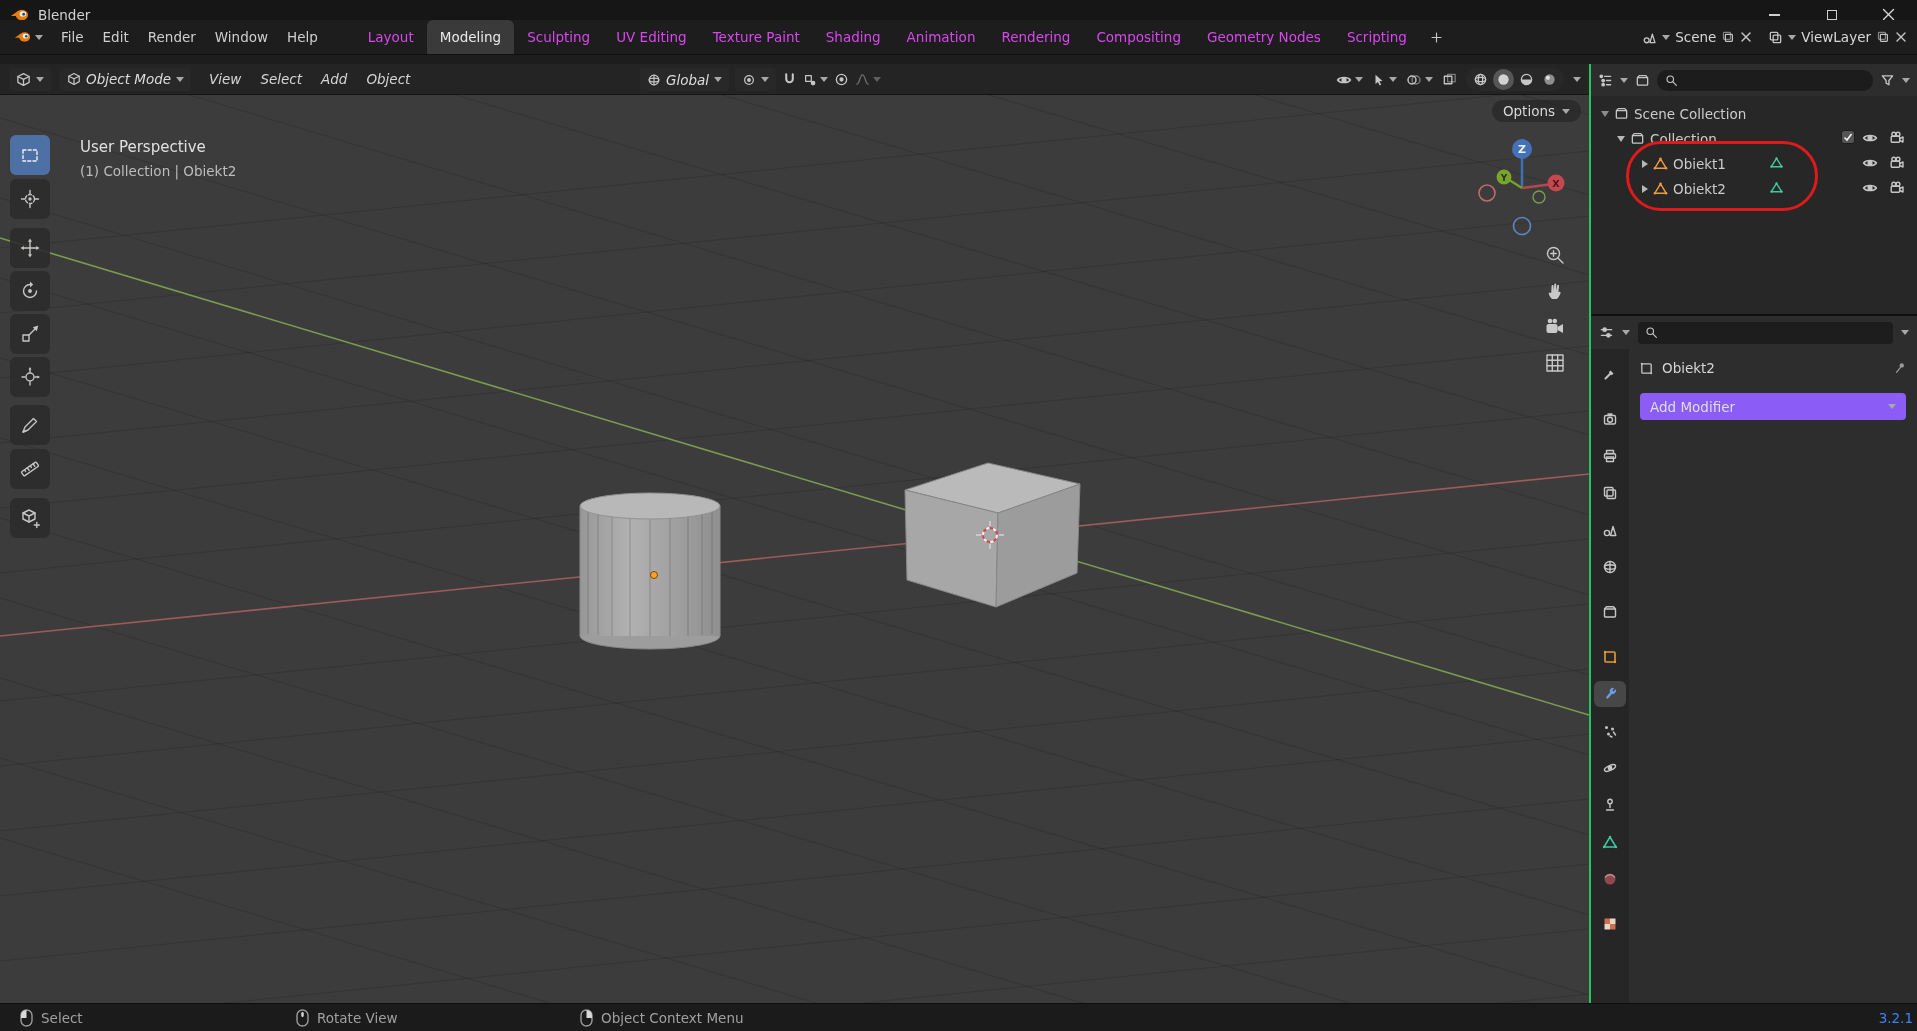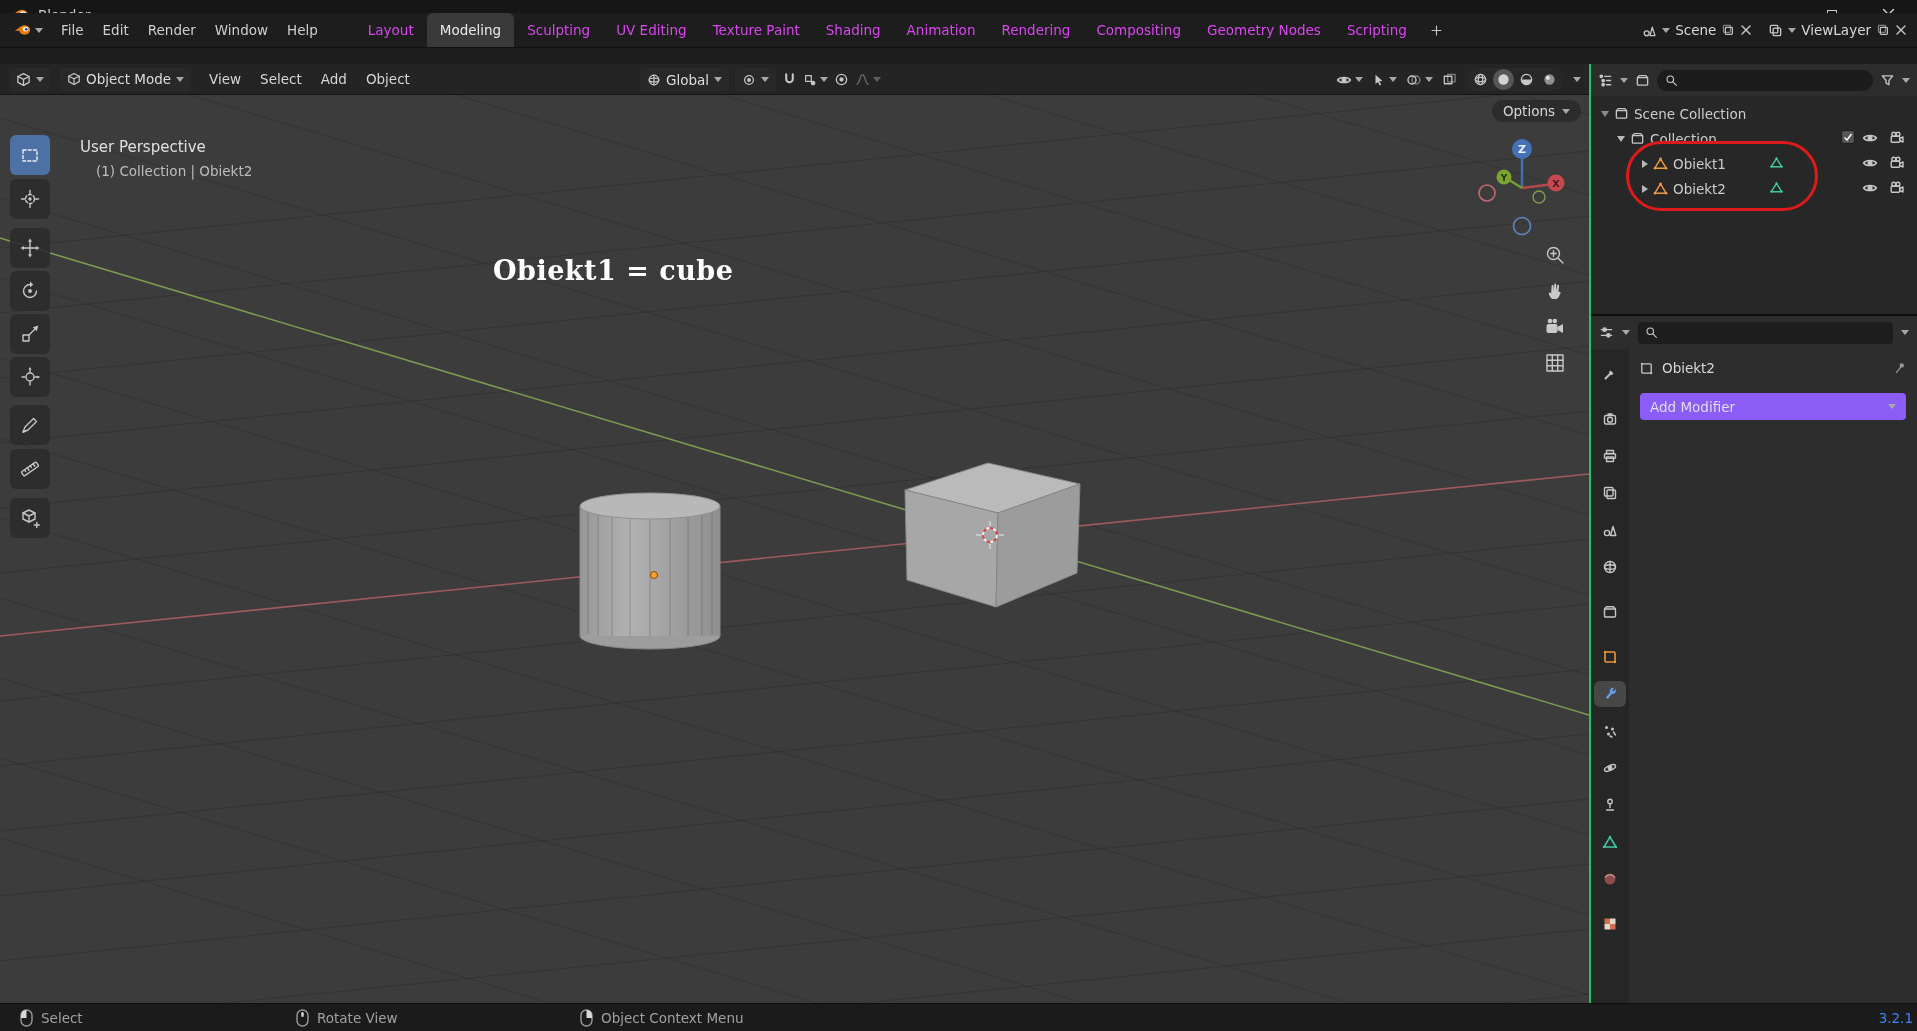--- a/index.html
+++ b/index.html
@@ -18,57 +18,57 @@
 
   
   .titlebar { position:absolute; left:0; top:0; right:0; height:29px; background:#161616; display:flex; align-items:center; gap:9px; padding-left:10px; }
   .titlebar .title { font-size:13.5px; color:#d2d2d2; }
   .win-controls { margin-left:auto; display:flex; height:100%; }
   .win-btn { width:57px; height:100%; display:flex; align-items:center; justify-content:center; }
   .min-glyph { width:11px; height:2px; background:#cfcfcf; }
   .max-glyph { width:10px; height:10px; border:1.5px solid #cfcfcf; }
 
   
-  .topbar { position:absolute; left:0; top:13px; right:0; height:35px; background:#1d1d1d; border-bottom:1px solid #101010; display:flex; align-items:stretch; }
+  .topbar { position:absolute; left:0; top:20px; right:0; height:35px; background:#1d1d1d; border-bottom:1px solid #101010; display:flex; align-items:stretch; }
   .menubar { display:flex; align-items:center; gap:1px; padding-left:6px; }
   .logo-btn { display:flex; align-items:center; gap:4px; padding:0 8px; }
   .menu-item { padding:4px 9px; color:#cfcfcf; border-radius:4px; font-size:13.5px; }
   .tabs { display:flex; align-items:stretch; margin-left:28px; }
   .tab { display:flex; align-items:center; padding:0 13px; color:#d946ef; font-size:13.5px; border-radius:6px 6px 0 0; }
   .tab.active { background:#3a3a3a; color:#eaeaea; }
   .tab-add { display:flex; align-items:center; padding:0 10px; }
   .tb-right { margin-left:auto; display:flex; align-items:center; gap:16px; padding-right:10px; }
   .id-widget { display:flex; align-items:center; gap:5px; font-size:13.5px; color:#d8d8d8; }
 
   
   .main { position:absolute; top:64px; left:0; right:0; bottom:28px; display:flex; }
   .viewport { position:relative; width:1589px; height:100%; background:#3c3c3c; overflow:hidden; }
 
-  .vp-header { position:relative; height:31px; background:#242424; border-bottom:1px solid rgba(0,0,0,.4); display:flex; align-items:center; z-index:10; }
+  .vp-header { position:relative; height:31px; background:#242424; border-bottom:1px solid rgba(0,0,0,.4); display:flex; align-items:center; z-index:10;font-style:italic; }
   .hg-left { display:flex; align-items:center; gap:9px; padding-left:9px; }
   .hwidget { display:flex; align-items:center; gap:5px; background:#282828; border-radius:4px; height:23px; padding:0 7px; font-size:13.5px; color:#dddddd; }
   .vp-menus { display:flex; gap:1px; }
   .vp-menu { padding:3px 9px; color:#d6d6d6; font-size:13.5px; border-radius:4px; }
   .hg-center { position:absolute; left:640px; top:4px; display:flex; align-items:center; gap:6px; }
   .hg-right { position:absolute; right:8px; top:4px; display:flex; align-items:center; gap:9px; }
   .htoggle { display:flex; align-items:center; gap:3px; }
   .shade-group { display:flex; align-items:center; gap:2px; background:#282828; border-radius:11px; padding:1px 4px; height:23px; }
   .shade-item { width:21px; height:21px; border-radius:50%; display:flex; align-items:center; justify-content:center; }
   .shade-item.active { background:#565656; }
 
   .vp-canvas { position:absolute; left:0; top:31px; }
 
   .toolbar { position:absolute; left:10px; top:71px; display:flex; flex-direction:column; z-index:6; }
   .tool-btn { width:40px; height:40px; background:rgba(43,43,43,.88); border-radius:6px; display:flex; align-items:center; justify-content:center; margin-bottom:3px; }
   .tool-btn.active { background:#4d71a5; }
   .mb4{margin-bottom:4px!important}.mb8{margin-bottom:8px!important}.mb9{margin-bottom:9px!important}.mb3{margin-bottom:3px!important}
 
   .vp-overlay-text { position:absolute; left:80px; top:74px; z-index:5; }
   .vp-overlay-text .l1 { font-size:15px; color:#e0e0e0; }
-  .vp-overlay-text .l2 { font-size:13.5px; color:#bdbdbd; margin-top:7px;margin-left:16px; }
+  .vp-overlay-text .l2 { font-size:13.5px; color:#bdbdbd; margin-top:7px; }
 
   .vp-annotation { position:absolute; left:493px; top:188px; z-index:5; color:#ffffff; font-family:"DejaVu Serif","Liberation Serif",serif; font-weight:bold; font-size:27px; line-height:37px; letter-spacing:.5px; }
 
   .options-pill { position:absolute; right:8px; top:36px; z-index:6; background:rgba(28,28,28,.5); border-radius:12px; padding:3px 11px; display:flex; align-items:center; gap:7px; color:#d8d8d8; font-size:13.5px; }
 
   .nav-gizmo { position:absolute; left:1467px; top:67px; z-index:6; }
   .vp-side-icons { position:absolute; left:1544px; top:180px; z-index:6; display:flex; flex-direction:column; gap:14px; }
 
   
   .right-col { width:328px; height:100%; border-left:2px solid #22c55e; display:flex; flex-direction:column; }
@@ -561,21 +561,20 @@
           </span>
         </div>
       </div>
 
       <div class="vp-overlay-text">
         <div class="l1">User Perspective</div>
         <div class="l2">(1) Collection | Obiekt2</div>
       </div>
 
       <div class="vp-annotation">
-        <div>Obiekt1 = cube</div>
       </div>
 
       <div class="options-pill">
         <span>Options</span>
         <span class="caret"></span>
       </div>
 
       <svg class="nav-gizmo" width="110" height="110" viewBox="0 0 110 110">
         <line x1="55" y1="57" x2="55" y2="22" stroke="#3f6fb5" stroke-width="2.5"></line>
         <line x1="55" y1="57" x2="86" y2="53" stroke="#b5484d" stroke-width="2.5"></line>

